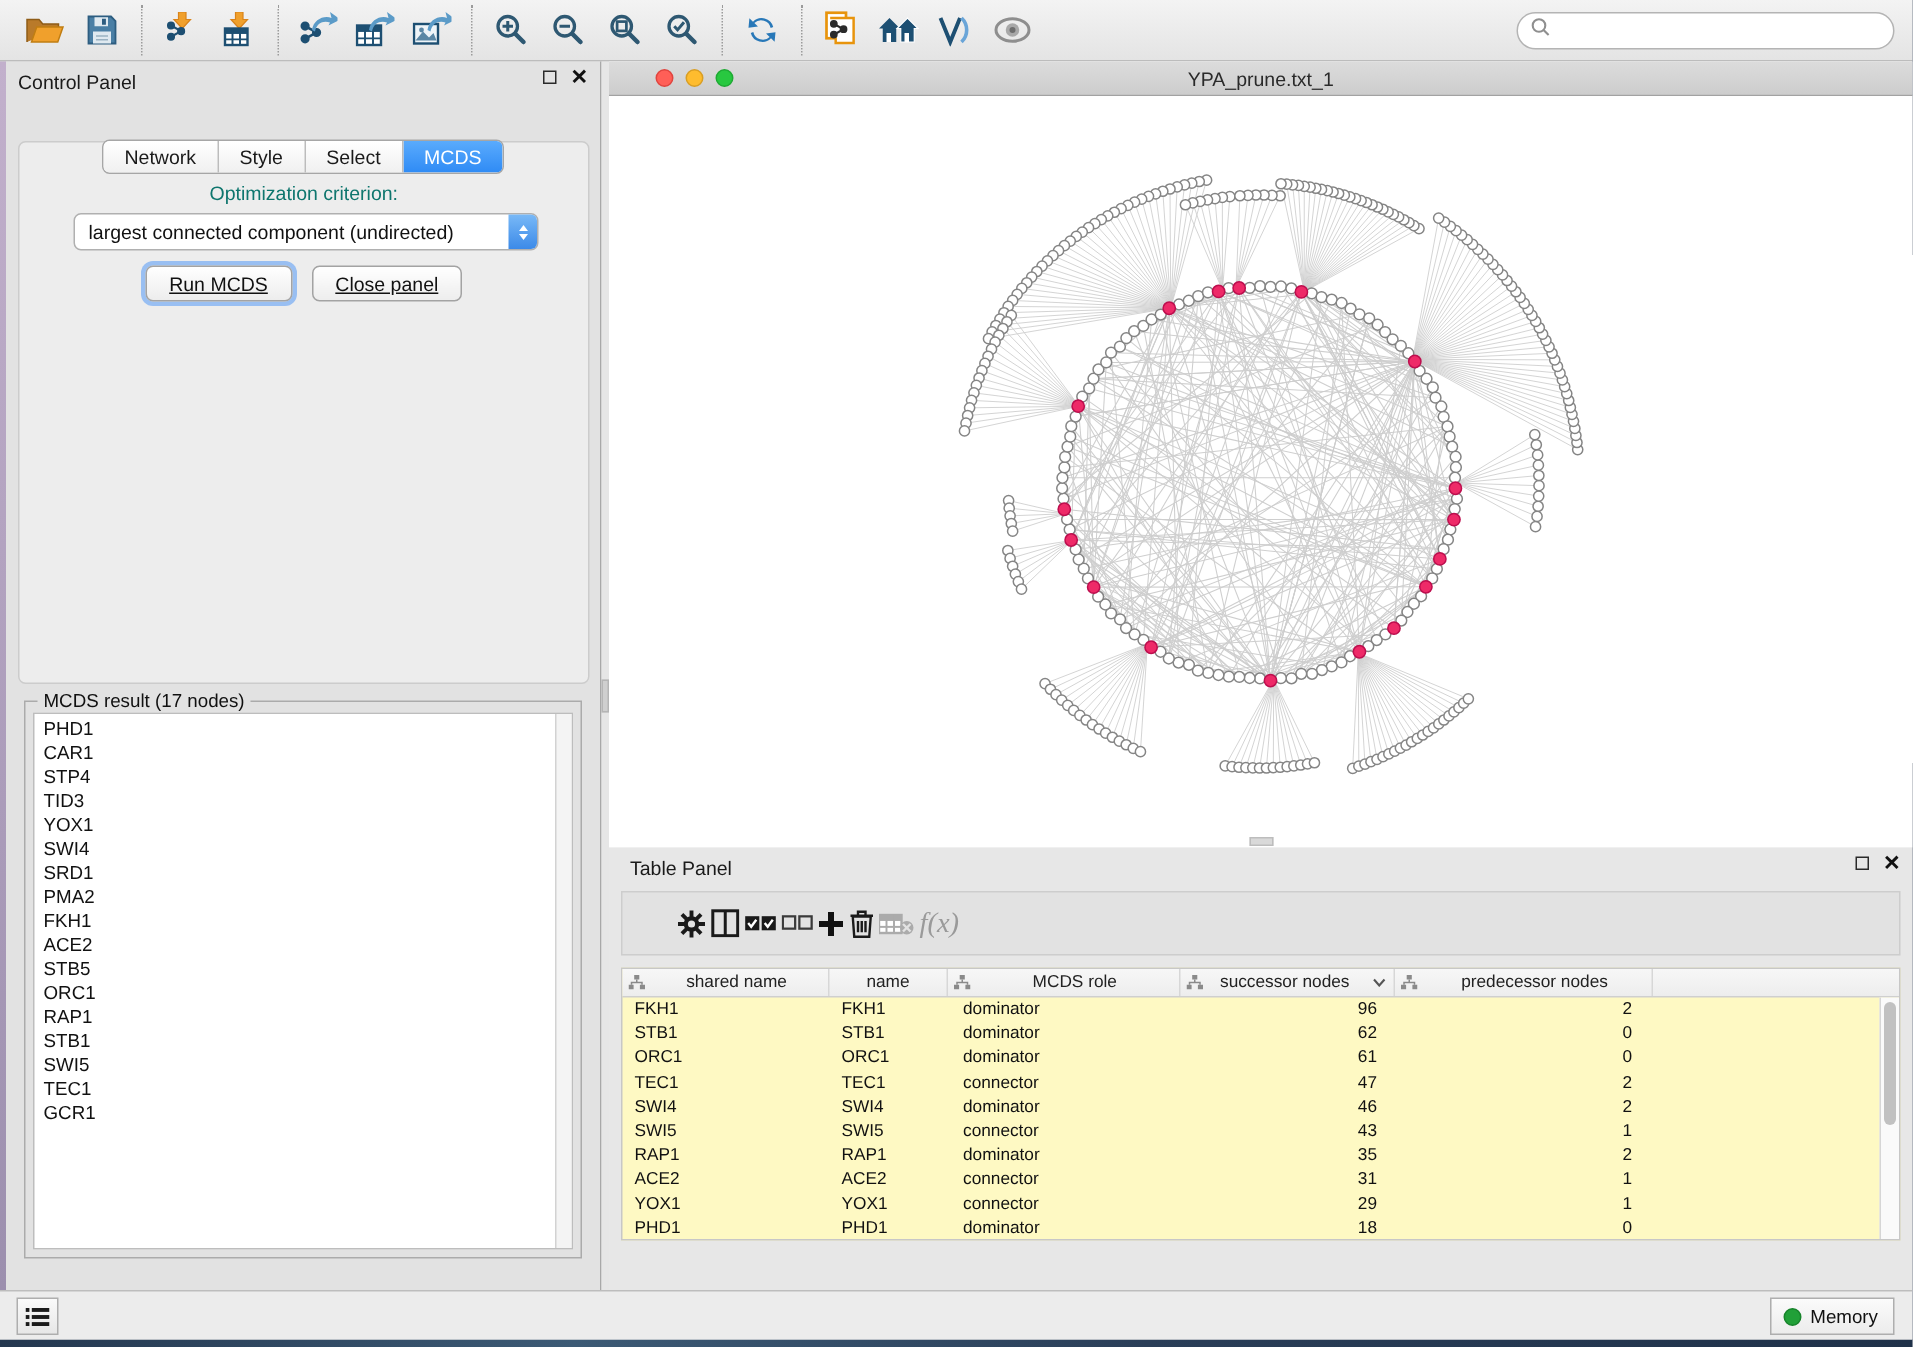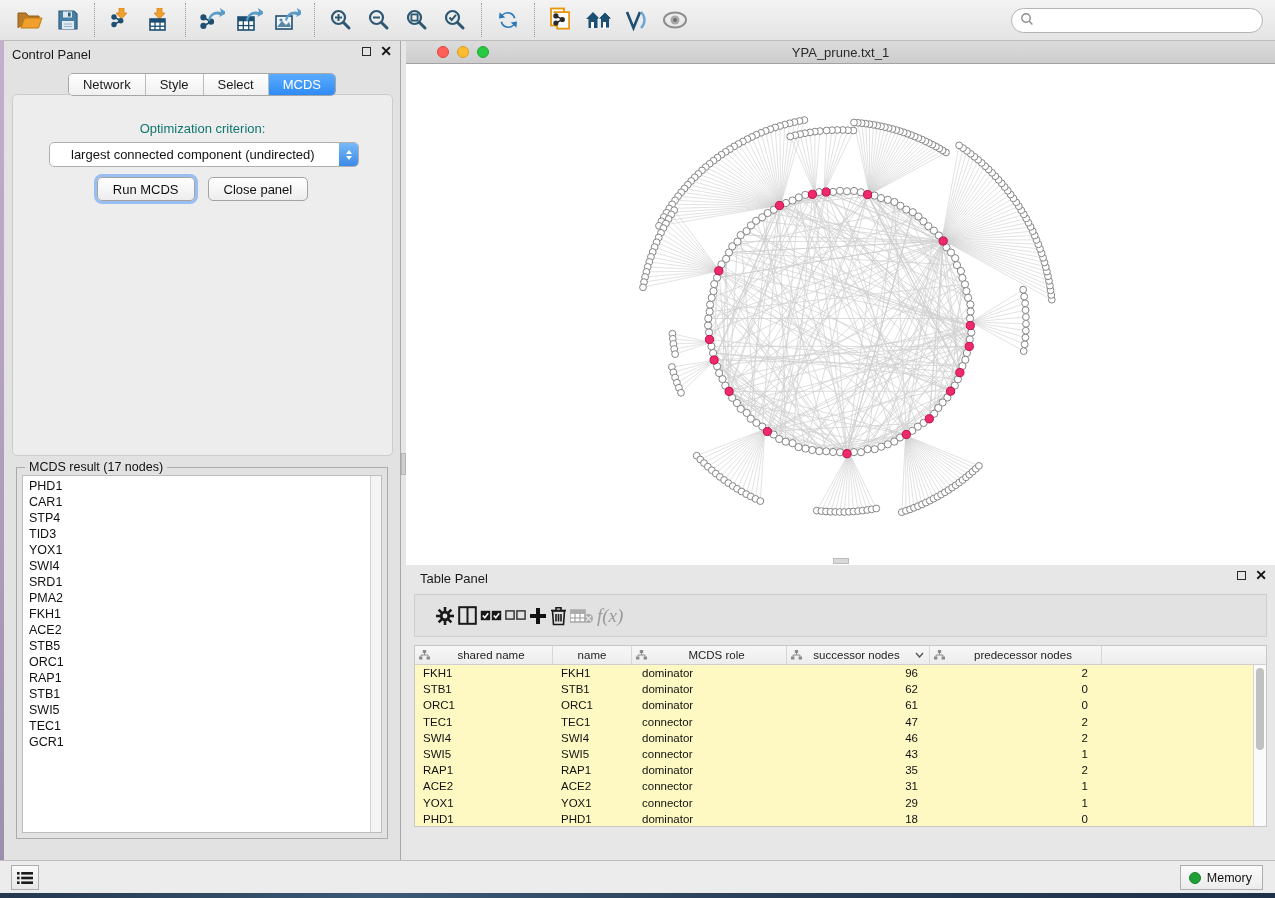--- a/index.html
+++ b/index.html
@@ -27,40 +27,40 @@
 
   
   #control-panel { position:absolute; left:4px; top:41px; width:397px; height:819px;
     background:#e2e2e2; border-right:1px solid #a8a8a8; }
   .panel-header { position:relative; height:26px; display:flex; align-items:center; padding:0 8px; }
   .panel-title { font-size:13px; color:#1a1a1a; }
   .panel-controls { position:absolute; right:8px; top:5px; display:flex; gap:9px; align-items:center; }
   .float-icon { width:9px; height:9px; border:1.6px solid #2a2a2a; display:inline-block; }
   .close-icon { font-size:14px; font-weight:bold; color:#111; line-height:10px; }
 
-  .seg-tabs { display:inline-flex; border:1px solid #a6a6a6; border-radius:5px; overflow:hidden; background:#fff; }
+  .seg-tabs { display:inline-flex; border:1px solid #a6a6a6; border-radius:5px; overflow:hidden; background:#fff;margin-top:20px; }
   .seg-tab { padding:3px 14px; font-size:13px; color:#1a1a1a; background:linear-gradient(#ffffff,#f0f0f0);
     border-left:1px solid #bcbcbc; cursor:default; white-space:nowrap; }
   .seg-tab:first-child { border-left:none; }
   .seg-tab.active { background:linear-gradient(#5aabfd,#2f8bf5); color:#fff; }
   #cp-tabs-row { position:absolute; left:0; top:32px; width:100%; text-align:center; z-index:2; }
 
   #cp-content-box { position:absolute; left:8px; top:53px; width:381px; height:362px;
     background:#ededed; border:1px solid #cccccc; border-radius:5px; }
   #opt-label { position:absolute; left:0; top:26px; width:100%; text-align:center; font-size:13px; color:#0f766e; }
   #opt-select { position:absolute; left:36px; top:47px; width:310px; height:25px; background:#fff;
     border:1px solid #b0b0b0; border-radius:5px; display:flex; align-items:center; }
-  #opt-select .sel-text { flex:1; font-size:13px; padding-left:9px; color:#111; white-space:nowrap;margin-left:12px; }
+  #opt-select .sel-text { flex:1; font-size:13px; padding-left:9px; color:#111; white-space:nowrap; }
   #opt-select .stepper { width:19px; height:23px; border-radius:0 4px 4px 0;
     background:linear-gradient(#79b9f7,#3c8ae8); display:flex; flex-direction:column; align-items:center; justify-content:center; gap:2px; }
   .chev { width:0; height:0; border-left:3.5px solid transparent; border-right:3.5px solid transparent; }
   .chev.up { border-bottom:4px solid #fff; }
   .chev.down { border-top:4px solid #fff; }
   .mac-btn { height:24px; padding:0 15px; font-size:13px; color:#111; background:linear-gradient(#ffffff,#ededed);
-    border:1px solid #a3a3a3; border-radius:5px; cursor:default; }
+    border:1px solid #a3a3a3; border-radius:5px; cursor:default;text-decoration:underline; }
   .mac-btn.focus-ring { box-shadow:0 0 0 3px rgba(96,160,245,0.6); }
   #cp-buttons { position:absolute; left:0; top:82px; width:100%; display:flex; justify-content:center; gap:13px; }
 
   #mcds-group { position:absolute; left:12px; top:426px; width:372px; height:372px;
     border:1px solid #ababab; }
   #mcds-group-title { position:absolute; left:8px; top:-8px; background:#e2e2e2; padding:0 4px; font-size:12.5px; color:#111; }
   #mcds-list-wrap { position:absolute; left:5px; top:7px; right:5px; bottom:5px; background:#fff; border:1px solid #bdbdbd; }
   #mcds-list { position:absolute; left:0; top:0; right:11px; bottom:0; overflow:hidden; padding-top:2px; }
   .mcds-item { font-size:12.5px; color:#111; line-height:16px; padding-left:6px; }
   #mcds-scroll { position:absolute; right:0; top:0; width:11px; bottom:0; background:#f4f4f4; border-left:1px solid #d2d2d2; }
@@ -77,21 +77,21 @@
   .traffic.red { background:#ff5f57; border:1px solid #e0443e; margin-left:10px; }
   .traffic.yellow { background:#febc2e; border:1px solid #d99e23; }
   .traffic.green { background:#28c840; border:1px solid #1eaa33; }
   #net-title { position:absolute; left:0; width:100%; text-align:center; font-size:13px; color:#2a2a2a; }
   #net-canvas { position:absolute; left:0; top:23px; width:869px; height:501px; background:#ffffff; }
   #h-grip { position:absolute; left:50%; margin-left:-8px; bottom:1px; width:16px; height:6px; background:#d9d9d9; border:1px solid #bdbdbd; }
 
   
   #table-panel { position:absolute; left:406px; top:565px; width:869px; height:295px; background:#e7e7e7; }
   #tp-toolbar { position:absolute; left:8px; top:29px; right:8px; height:43px; background:#e2e2e2;
-    border:1px solid #cdcdcd; display:flex; align-items:center; gap:3px; padding-left:20px; }
+    border:1px solid #cdcdcd; display:flex; align-items:center; gap:3px; padding-left:36px; }
   .tp-icon { display:flex; align-items:center; justify-content:center; height:30px; }
   .fx-label { font-family:"Liberation Serif", serif; font-style:italic; font-size:19px; color:#9a9a9a; }
 
   #node-table { position:absolute; left:8px; top:80px; right:8px; height:182px; background:#fef9c3; border:1px solid #c7c7c7; }
   #nt-header { display:flex; height:19px; background:linear-gradient(#f7f7f7,#ededed); border-bottom:1px solid #cfcfcf; }
   .nt-hcell { display:flex; align-items:center; border-right:1px solid #d7d7d7; font-size:11.5px; color:#222; position:relative; }
   .nt-hcell .hlabel { flex:1; text-align:center; }
   .nt-hcell svg { margin-left:4px; flex:none; }
   #nt-body { position:absolute; left:0; top:19px; right:13px; bottom:0; overflow:hidden; }
   .nt-row { display:flex; height:16.2px; align-items:center; }

